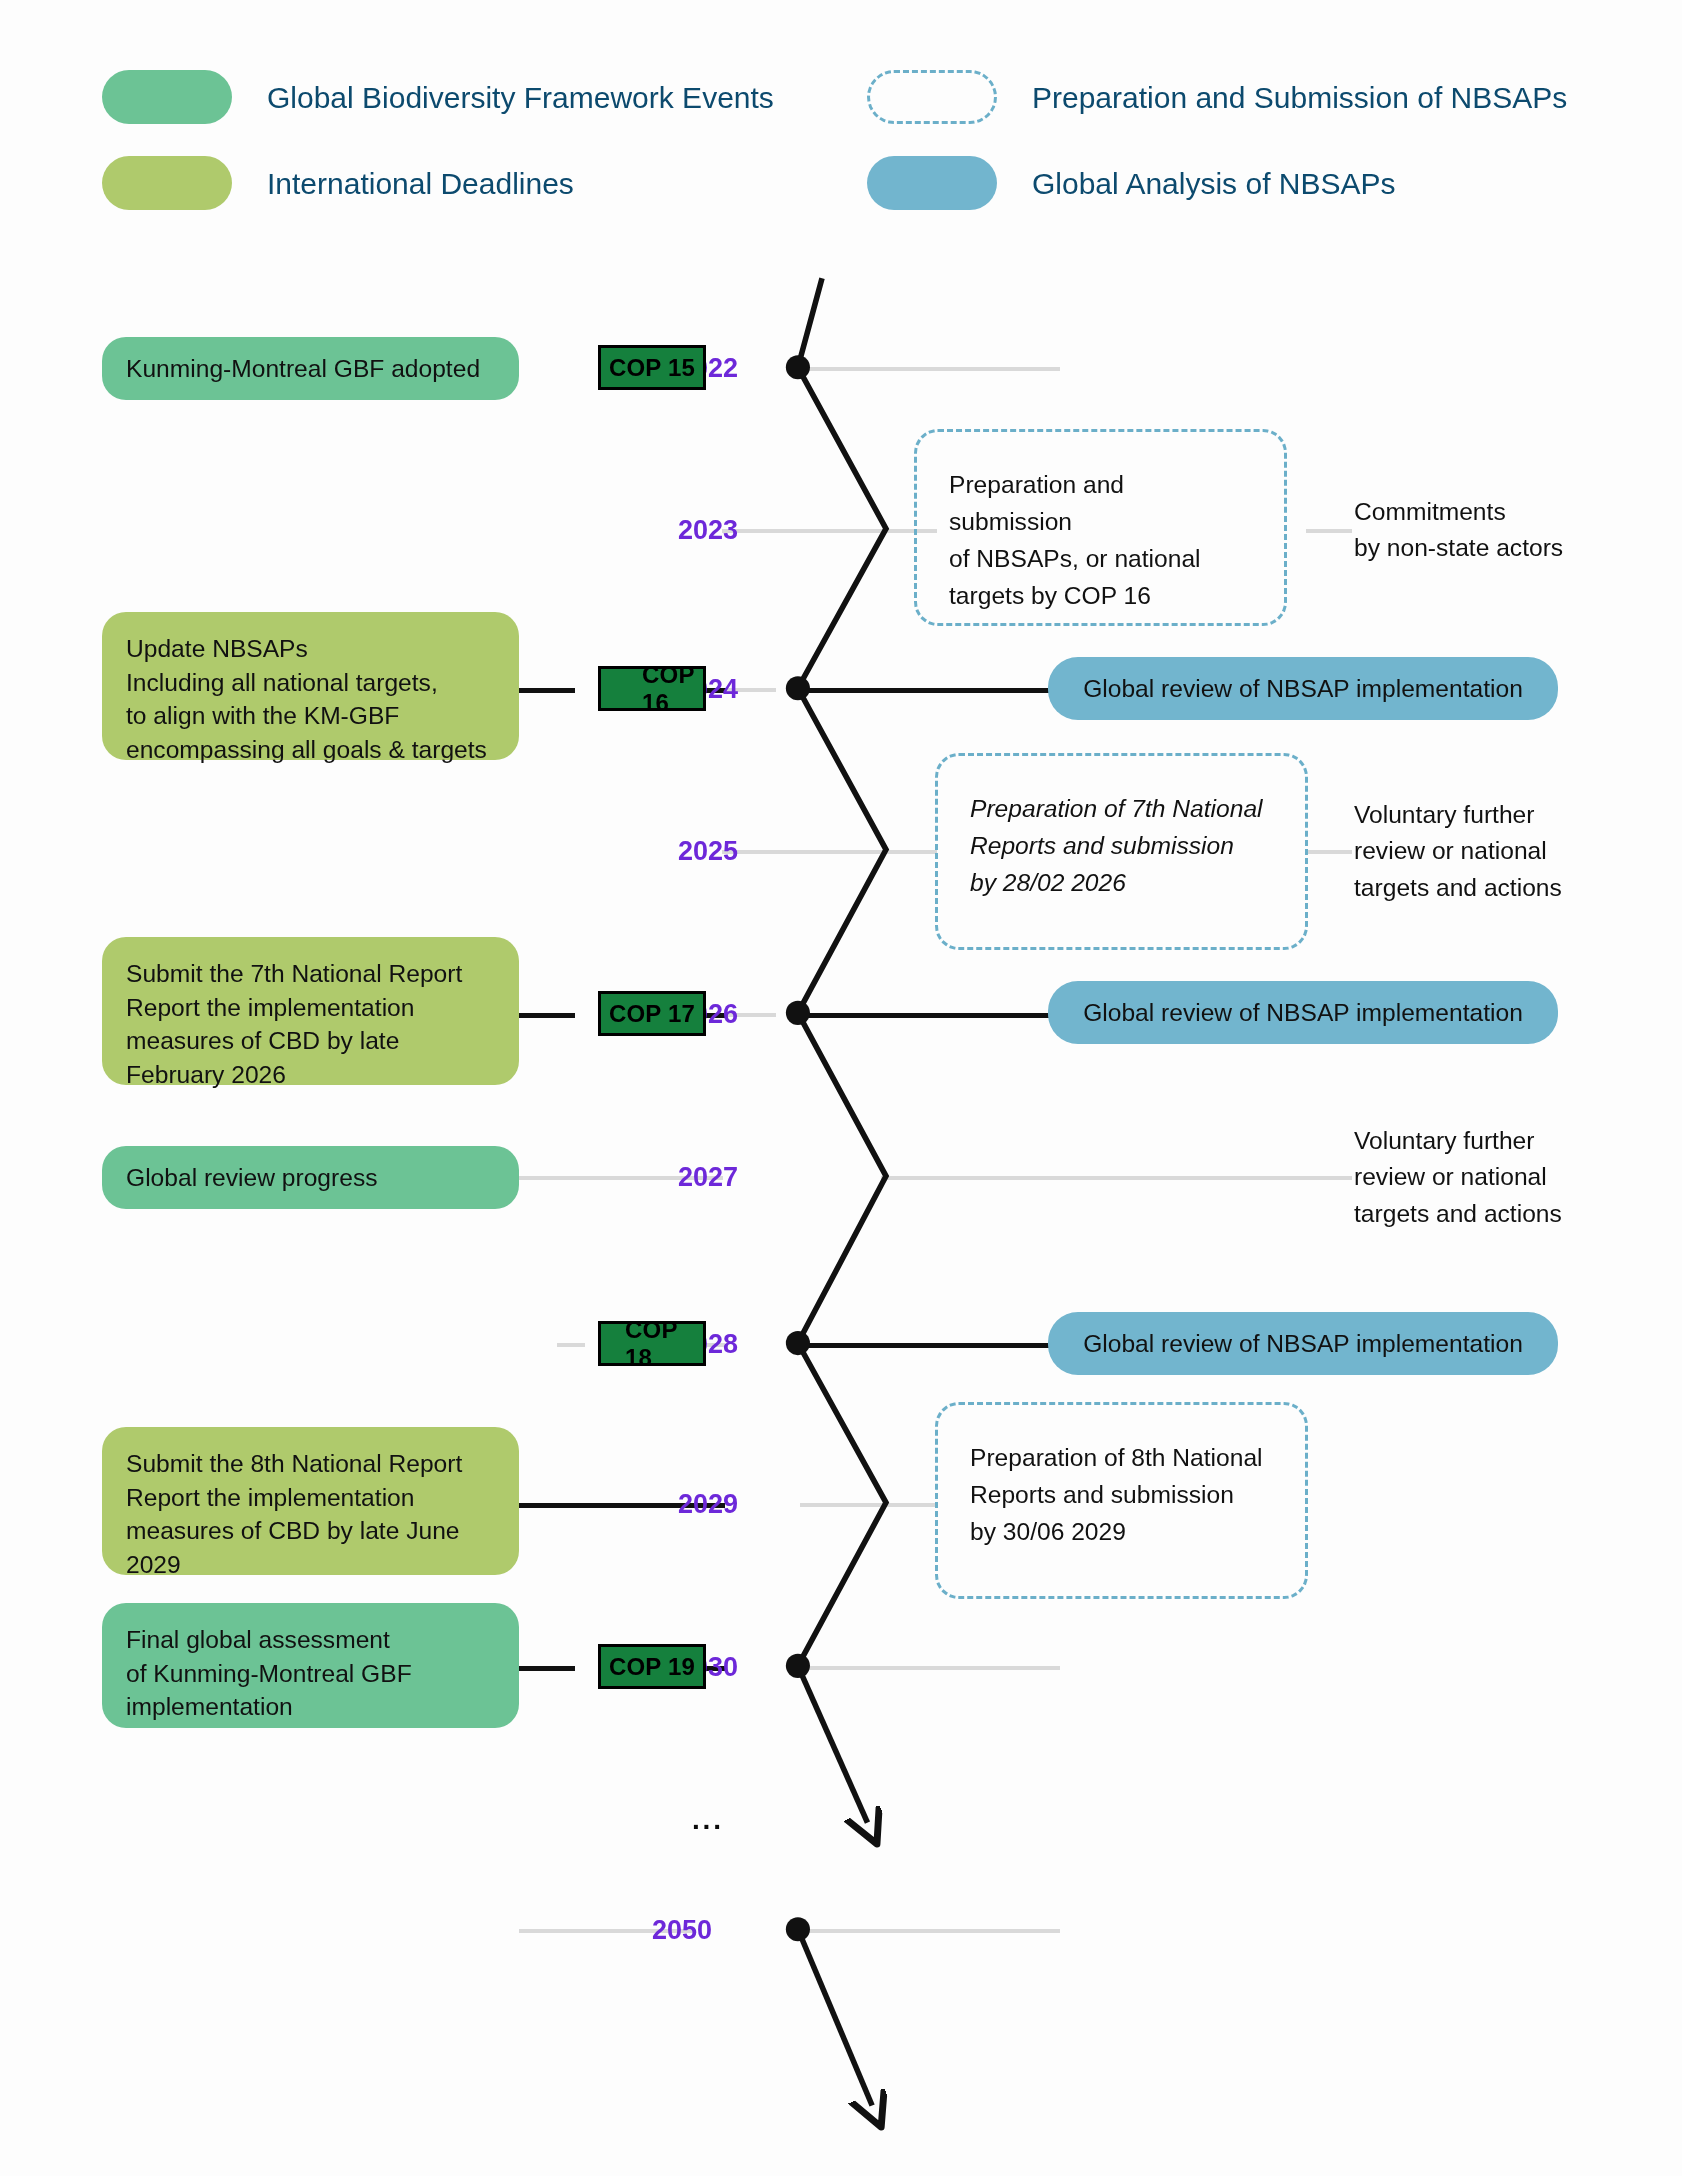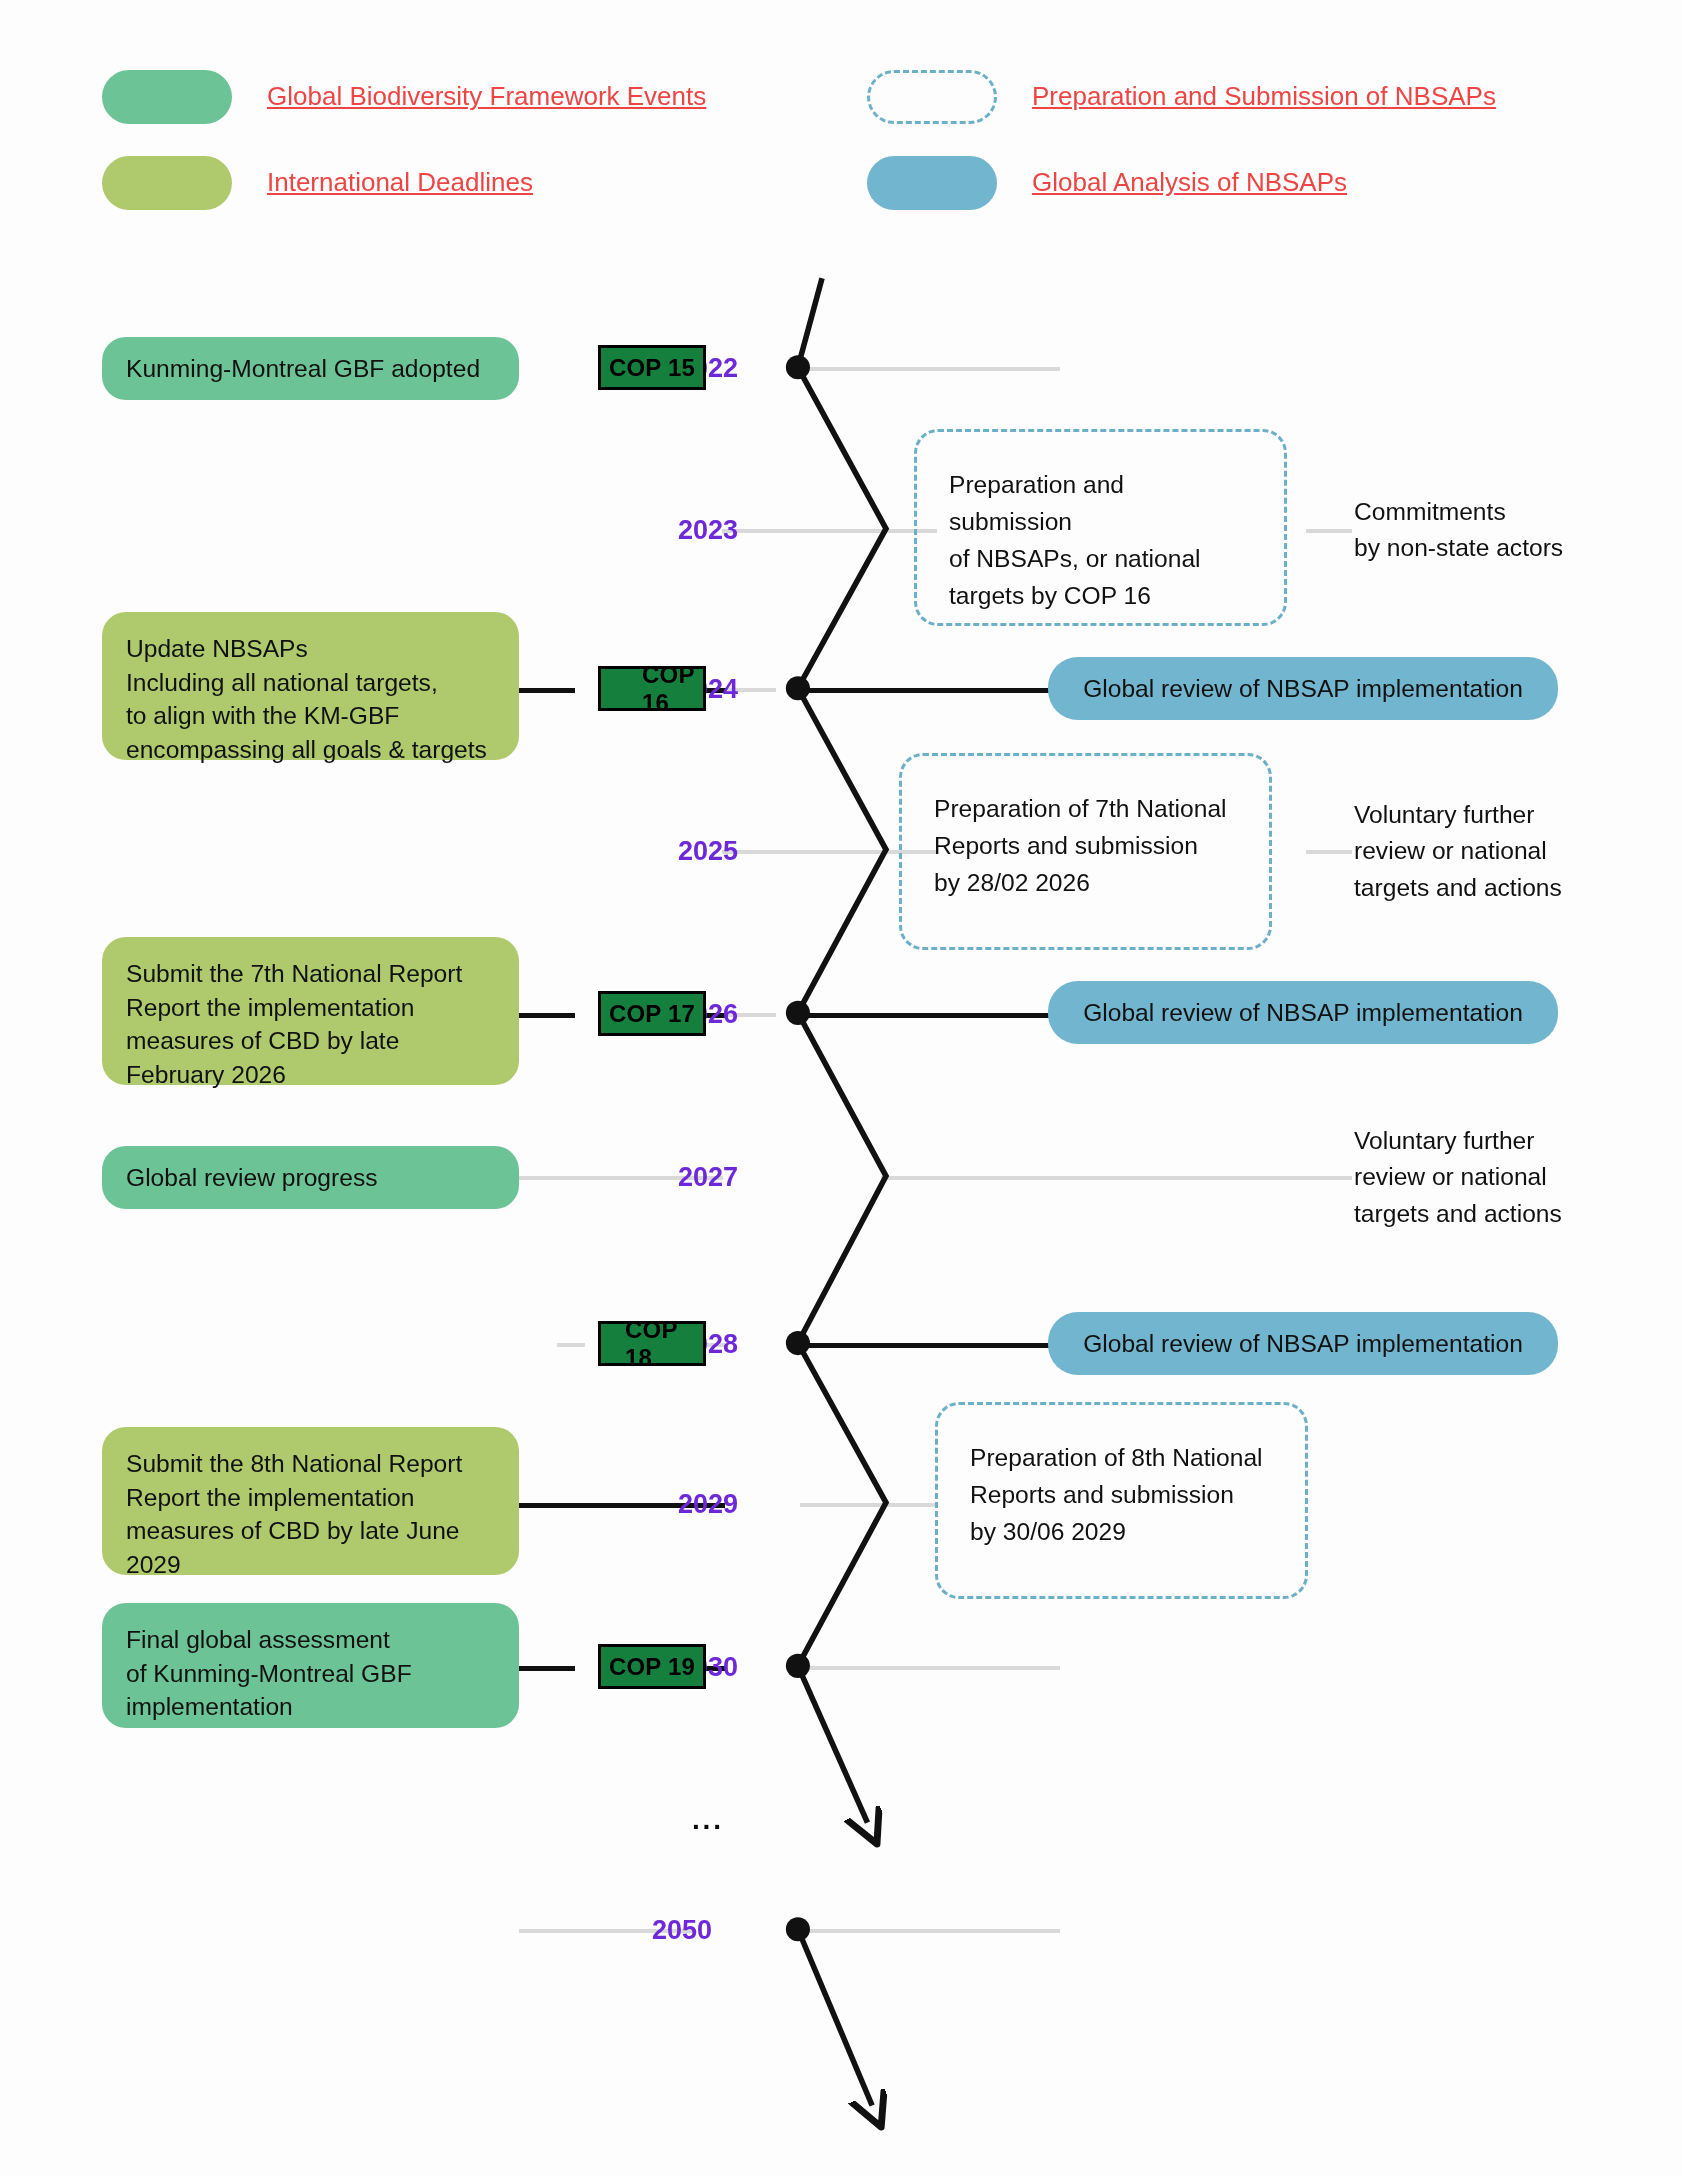--- a/index.html
+++ b/index.html
@@ -26,25 +26,24 @@
     height: 54px;
     border-radius: 27px;
   }
   .legend-swatch.dashed {
     background: transparent;
     border: 3.7px dashed #6BAFC9;
     box-sizing: border-box;
   }
   .legend-label {
     position: absolute;
-    font-size: 26px;
-    color: #ef4444;
+    font-size: 30px;
+    color: #0c4a6e;
     white-space: nowrap;
     line-height: 1;
-    text-decoration: underline;
   }
 
   
   .card {
     position: absolute;
     border-radius: 24px;
     box-sizing: border-box;
     padding: 20.4px 24px;
     font-size: 24.6px;
     line-height: 1.36;
@@ -299,21 +298,21 @@
     </div>
   </div>
 
   <div>
     <div class="dashcard" style="left:914px; top:429px; width:373px; height:197px;">
       <span style="white-space:pre-line;">Preparation and submission
 of NBSAPs, or national
 targets by COP 16</span>
     </div>
 
-    <div class="dashcard" style="left:899px; top:753px; width:373px; height:197px;">
+    <div class="dashcard" style="left:935px; top:753px; width:373px; height:197px;font-style:italic;">
       <span style="white-space:pre-line;">Preparation of 7th National
 Reports and submission
 by 28/02 2026</span>
     </div>
 
     <div class="dashcard" style="left:935px; top:1402px; width:373px; height:197px;">
       <span style="white-space:pre-line;">Preparation of 8th National
 Reports and submission
 by 30/06 2029</span>
     </div>

